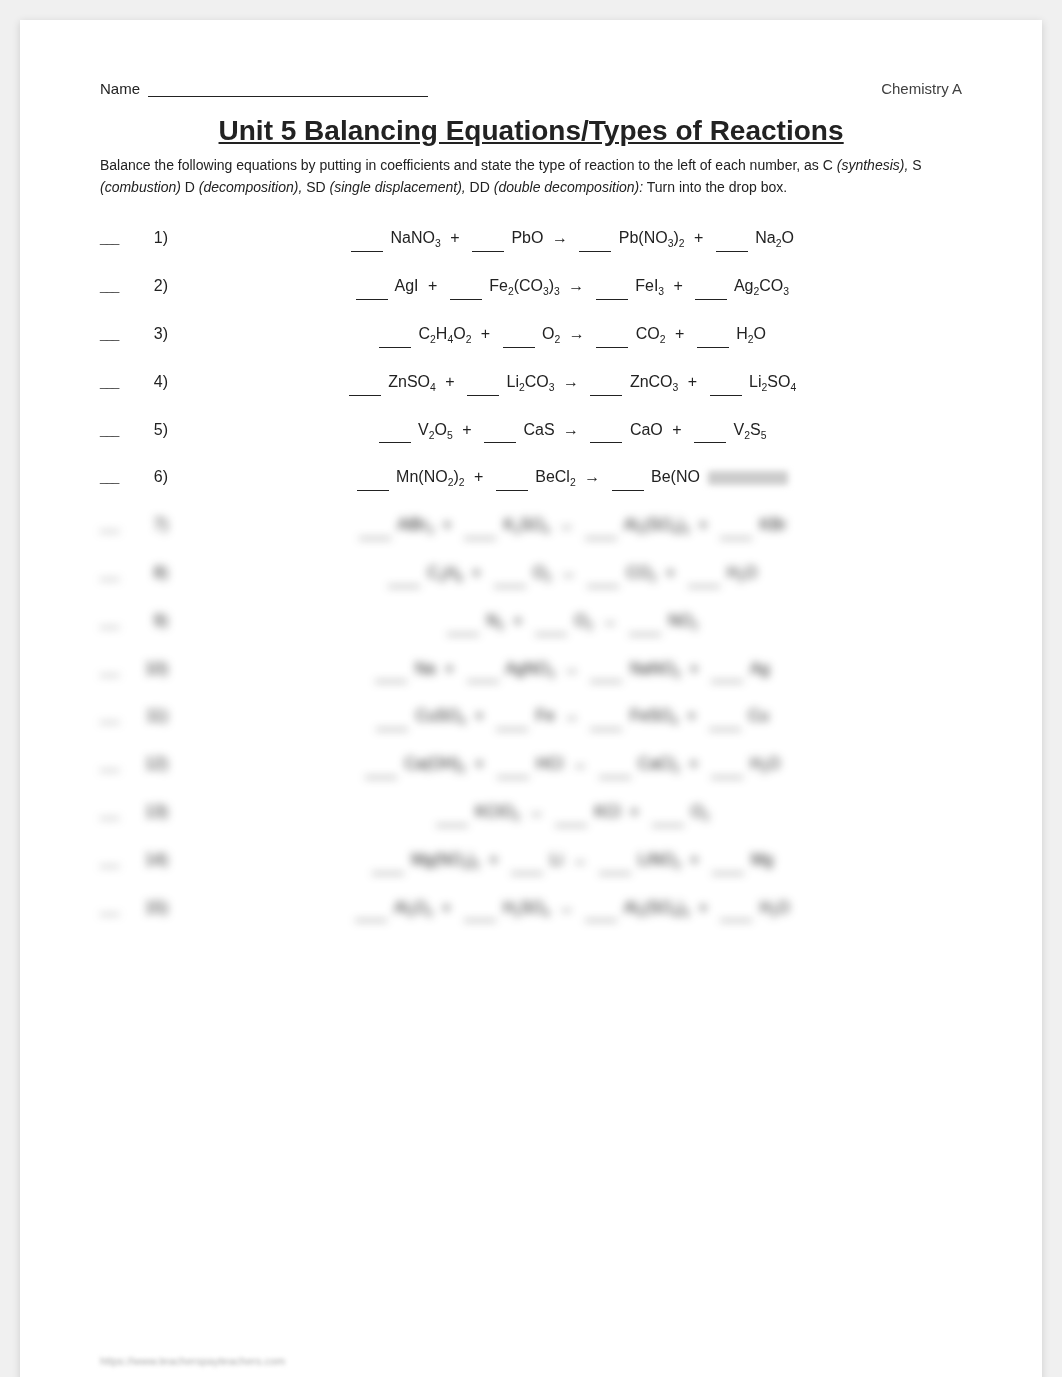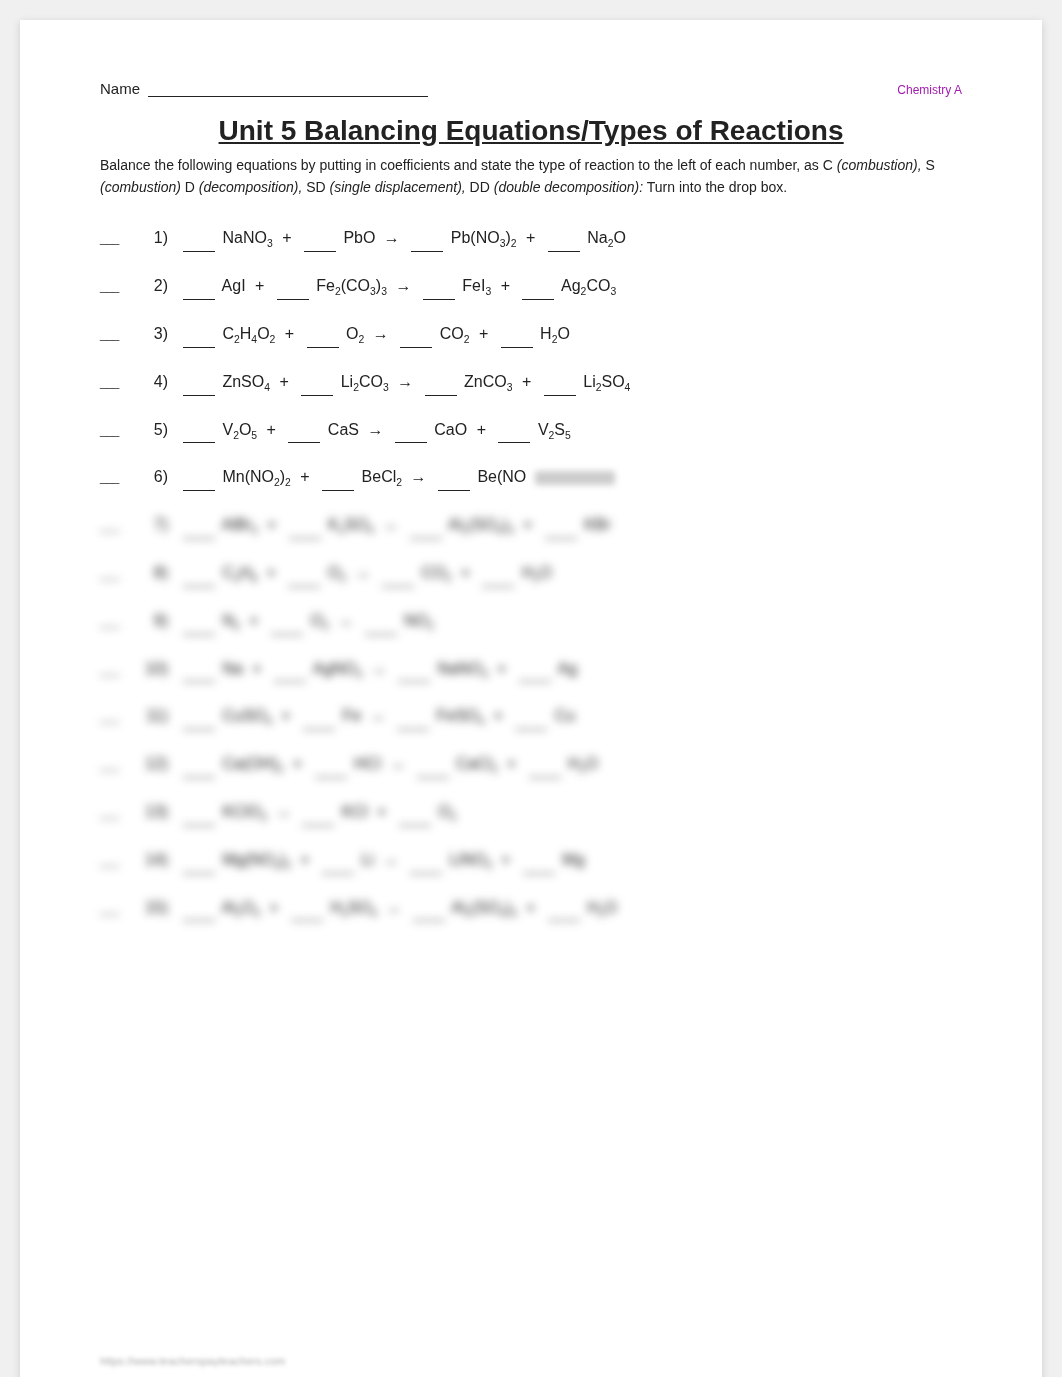--- a/index.html
+++ b/index.html
@@ -30,22 +30,22 @@
       color: #222;
     }
     .name-underline {
       display: inline-block;
       border-bottom: 1px solid #222;
       width: 280px;
       margin-left: 4px;
       vertical-align: bottom;
     }
     .chemistry-label {
-      font-size: 12px;
-      color: #a21caf;
+      font-size: 15px;
+      color: #404040;
     }
     .title-section {
       text-align: center;
       margin-bottom: 8px;
     }
     .title-text {
       font-size: 28px;
       color: #222;
     }
     .title-text span {
@@ -81,20 +81,21 @@
       left: 0;
       bottom: 2px;
       color: #555;
       font-size: 14px;
       letter-spacing: -2px;
     }
     .eq-content {
       flex: 1;
       font-size: 16px;
       line-height: 1.5;
+      text-align: center;
     }
     .blank {
       display: inline-block;
       border-bottom: 1px solid #222;
       min-width: 32px;
       margin: 0 3px;
       vertical-align: bottom;
       height: 16px;
     }
     sub {
@@ -147,21 +148,21 @@
   </div>
 
   <div class="title-section">
     <div class="title-text">
       <span>Unit 5 </span><span><strong><u>Balancing Equations/Types of Reactions</u></strong></span>
     </div>
   </div>
 
   <div class="instructions">
     Balance the following equations by putting in coefficients and state the type of reaction to
-    the left of each number, as C <em>(combustion),</em> S <em>(combustion)</em> D <em>(decomposition),</em> SD <em>(single
+    the left of each number, as C <em>(synthesis),</em> S <em>(combustion)</em> D <em>(decomposition),</em> SD <em>(single
     displacement),</em> DD <em>(double decomposition):</em> Turn into the drop box.
   </div>
 
   <div>
 
     <div class="eq-row">
       <div class="eq-number">1)</div>
       <div class="eq-content">
         <span class="blank"></span>
         NaNO<sub>3</sub>

